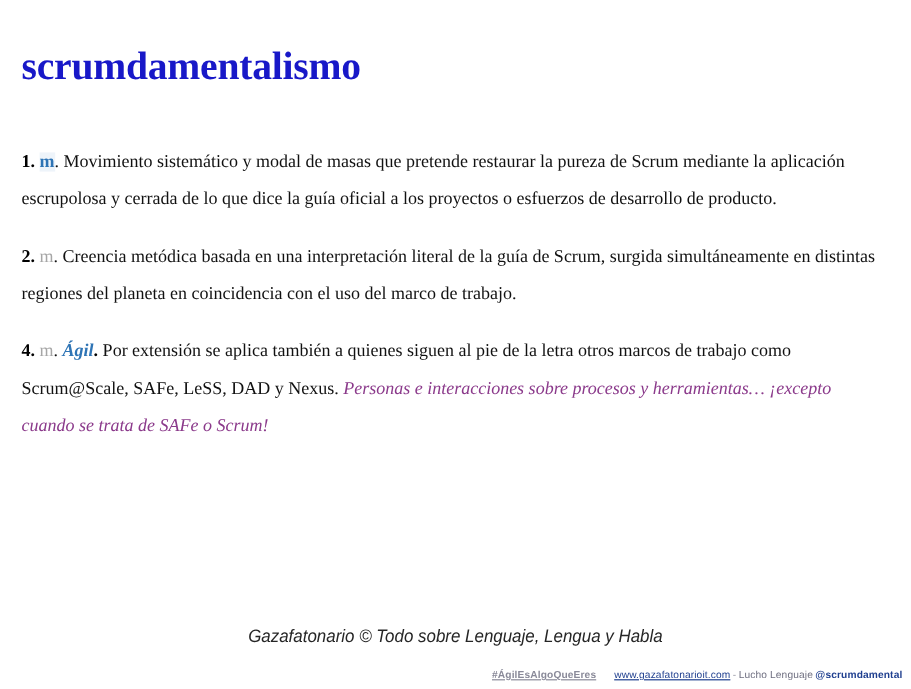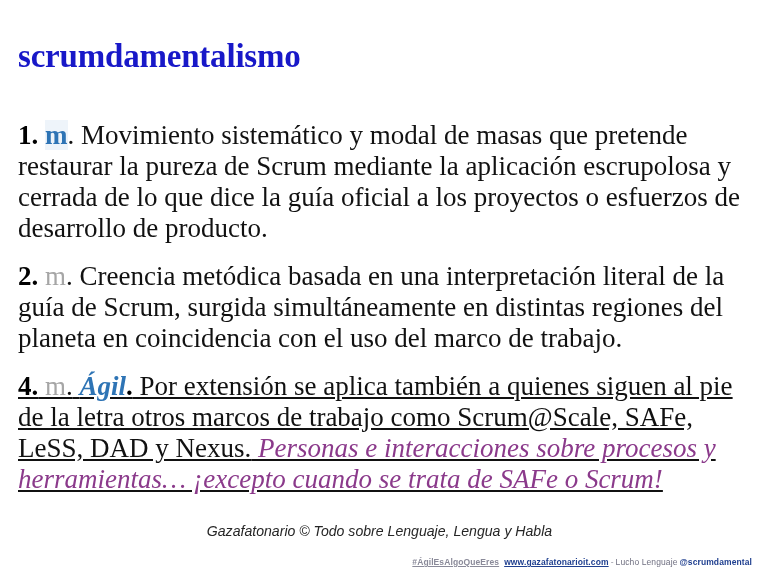--- a/index.html
+++ b/index.html
@@ -54,27 +54,27 @@
 
   
   .definitions {
     position: absolute;
     left: 18px;
     top: 120px;
     width: 722px;
   }
   .definition {
     font-family: "Liberation Serif", "DejaVu Serif", serif;
-    font-size: 27px;
+    font-size: 15px;
     line-height: 31px;
     color: #111111;
     text-align: left;
     margin: 0 0 17px 0;
   }
-  .definition:last-child { margin-bottom: 0; text-decoration: underline; }
+  .definition:last-child { margin-bottom: 0; }
 
   .def-num {
     font-weight: bold;
     color: #000000;
   }
   .gram-blue {
     color: #2e74b5;
     font-weight: bold;
     background: #eef4fa;
   }
@@ -121,23 +121,23 @@
     color: #7b7b8c;
     letter-spacing: 0.1px;
   }
   .credit-hash {
     color: #8a8a99;
     font-weight: bold;
     text-decoration: underline;
   }
   .credit-url {
     color: #1f3f8f;
-    font-weight: bold;
+    font-weight: normal;
     text-decoration: underline;
-    margin-left: 5px;
+    margin-left: 15px;
   }
   .credit-sep {
     color: #9a9aa6;
     margin: 0 2px;
   }
   .credit-name {
     color: #6f6f80;
   }
   .credit-handle {
     color: #1f3f8f;

